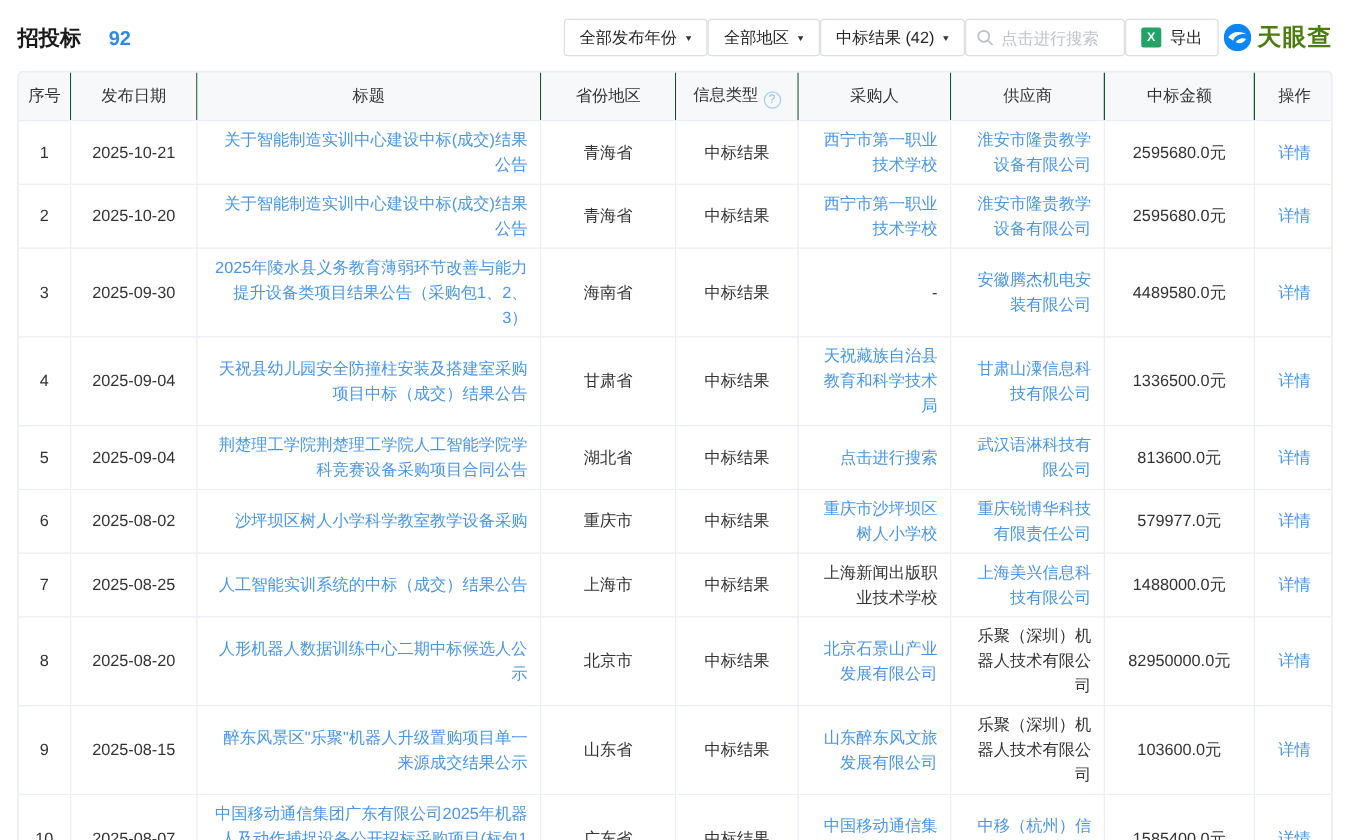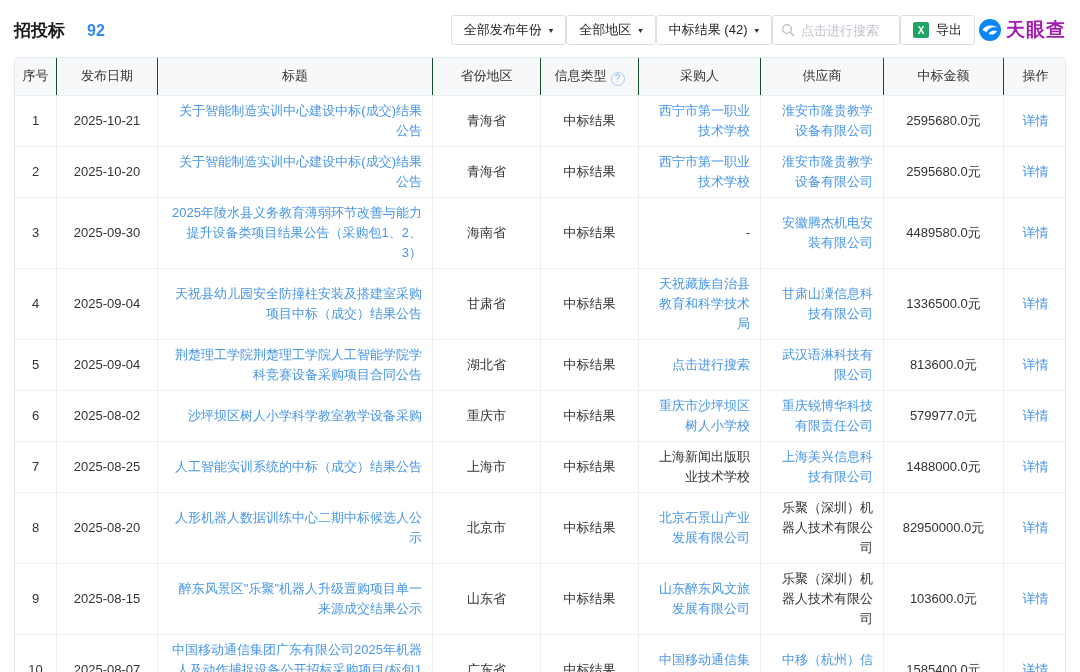--- a/index.html
+++ b/index.html
@@ -18,21 +18,21 @@
   .caret { font-size:9px; color:#333; transform:scaleY(.85); }
   .search-box { position:relative; width:128px; height:30px; }
   .search-box svg { position:absolute; left:9px; top:8px; }
   .search-box input { width:100%; height:100%; border:1px solid #dcdfe6; border-radius:3px;
     padding:0 8px 0 28px; font-size:13px; color:#333; outline:none;
     font-family:"Liberation Sans","DejaVu Sans",sans-serif; }
   .search-box input::placeholder { color:#bfc4cc; }
   .xls-ic { width:16px; height:16px; background:#21a366; border-radius:2px; color:#fff;
     font-size:10px; font-weight:700; display:inline-flex; align-items:center; justify-content:center; }
   .brand { display:flex; align-items:center; gap:5px; cursor:pointer; margin-left:4px; }
-  .brand-text { font-size:19px; font-weight:700; color:#a21caf; letter-spacing:1px; }
+  .brand-text { font-size:19px; font-weight:700; color:#4d7c0f; letter-spacing:1px; }
 
   
   .card { margin:0 14px; border:1px solid #e4e8ef; border-radius:4px; overflow:hidden; }
   table { width:100%; border-collapse:separate; border-spacing:0; table-layout:fixed; }
   th { background:#f7f8fa; font-weight:400; font-size:13px; color:#333;
     padding:9px 6px; text-align:center; border-right:1px solid #14532d; }
   th:last-child { border-right:none;font-family:Liberation Serif, serif; }
   td { font-size:13px; line-height:20px; padding:5px 10px; vertical-align:middle;
     border-top:1px solid #ebeef5; border-right:1px solid #ebeef5; text-align:center;
     word-break:break-all; }

